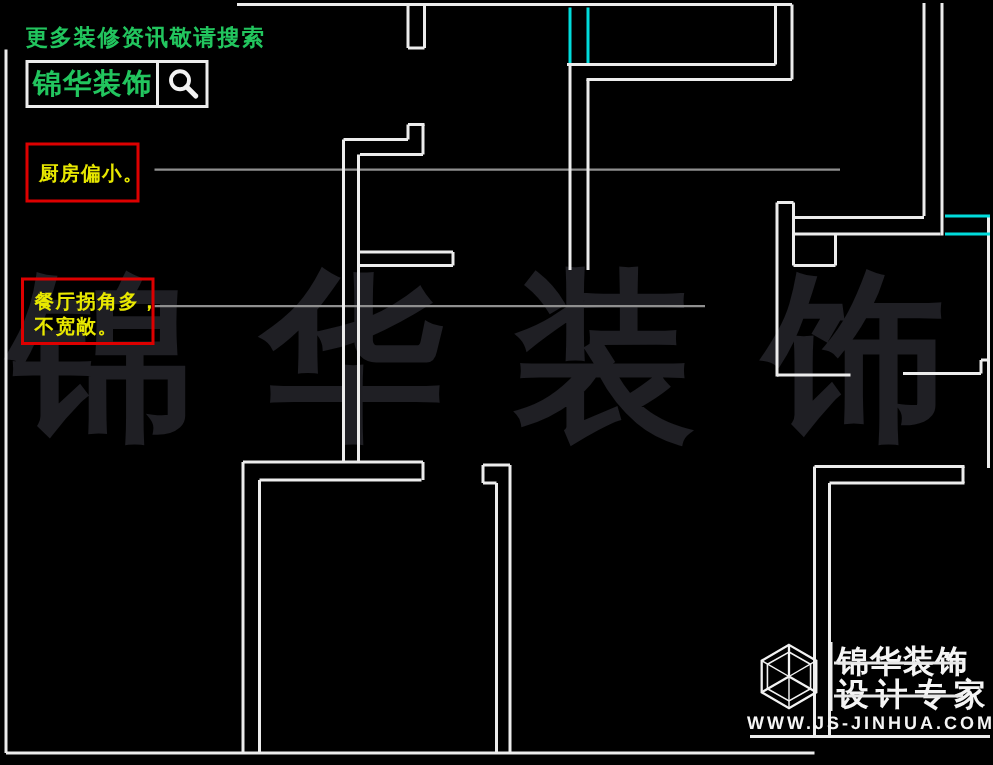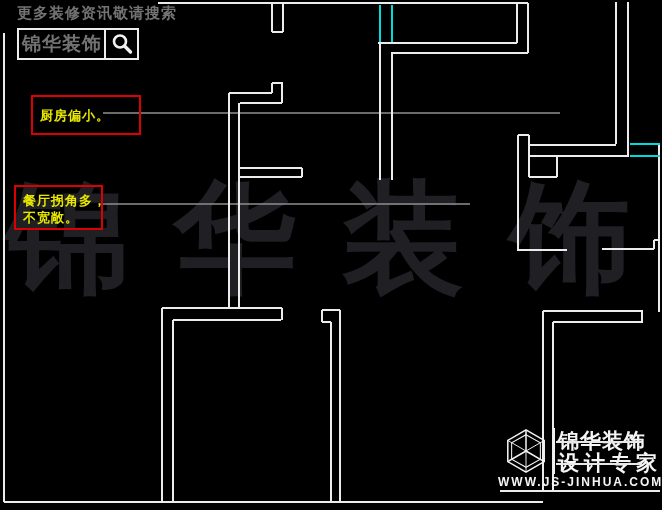--- a/index.html
+++ b/index.html
@@ -9,39 +9,39 @@
   }
   
   .watermark{
     position:absolute;left:6px;top:176px;
     font-family:"DejaVu Serif",serif;font-weight:bold;
     font-size:122px;line-height:1;letter-spacing:46px;
     color:#1f1f24;white-space:nowrap;z-index:1;user-select:none;
   }
   svg.plan{position:absolute;left:0;top:0;z-index:2;}
   
-  .top-brand{position:absolute;left:17px;top:4px;z-index:4;color:#737373;font-family:Liberation Serif, serif;}
+  .top-brand{position:absolute;left:17px;top:16px;z-index:4;color:#22c55e;font-family:Liberation Serif, serif;}
   .hint{font-size:15px;font-weight:bold;letter-spacing:1px;white-space:nowrap;}
   .search-box{
     margin-top:5px;width:118px;height:28px;border:2px solid #ededed;
     display:flex;align-items:stretch;
   }
   .search-box .brand{
     flex:1;font-size:19px;font-weight:bold;letter-spacing:1px;
     display:flex;align-items:center;padding-left:3px;white-space:nowrap;
   }
   .search-box .vdiv{width:2px;background:#ededed;}
   .search-box .mag{width:31px;display:flex;align-items:center;justify-content:center;}
   
   .callout{
     position:absolute;z-index:4;border:2px solid #dd0000;
     color:#e8e800;font-size:13px;font-weight:bold;letter-spacing:1px;
     line-height:17px;box-sizing:border-box;
   }
-  .callout-1{left:31px;top:95px;width:110px;height:40px;padding:10px 0 0 7px;}
+  .callout-1{left:17px;top:95px;width:76px;height:40px;padding:10px 0 0 7px;}
   .callout-2{left:14px;top:185px;width:89px;height:45px;padding:5px 0 0 7px;}
   .callout span{display:block;white-space:nowrap;}
   
   .bottom-brand{position:absolute;left:498px;top:426px;width:164px;height:66px;z-index:4;color:#f5f5f5;}
   .bottom-brand .cube{position:absolute;left:4px;top:2px;}
   .bottom-brand .vdiv{position:absolute;left:55px;top:2px;width:2px;height:46px;background:#f0f0f0;}
   .bb-name{position:absolute;left:60px;top:1px;font-size:21px;font-weight:bold;letter-spacing:1px;white-space:nowrap;}
   .bb-tag{position:absolute;left:60px;top:23px;font-size:21px;font-weight:bold;letter-spacing:5px;white-space:nowrap;}
   .bb-strike1{position:absolute;left:58px;top:15px;width:86px;height:2px;background:#e8e8e8;}
   .bb-strike2{position:absolute;left:58px;top:37px;width:86px;height:2px;background:#e8e8e8;}

